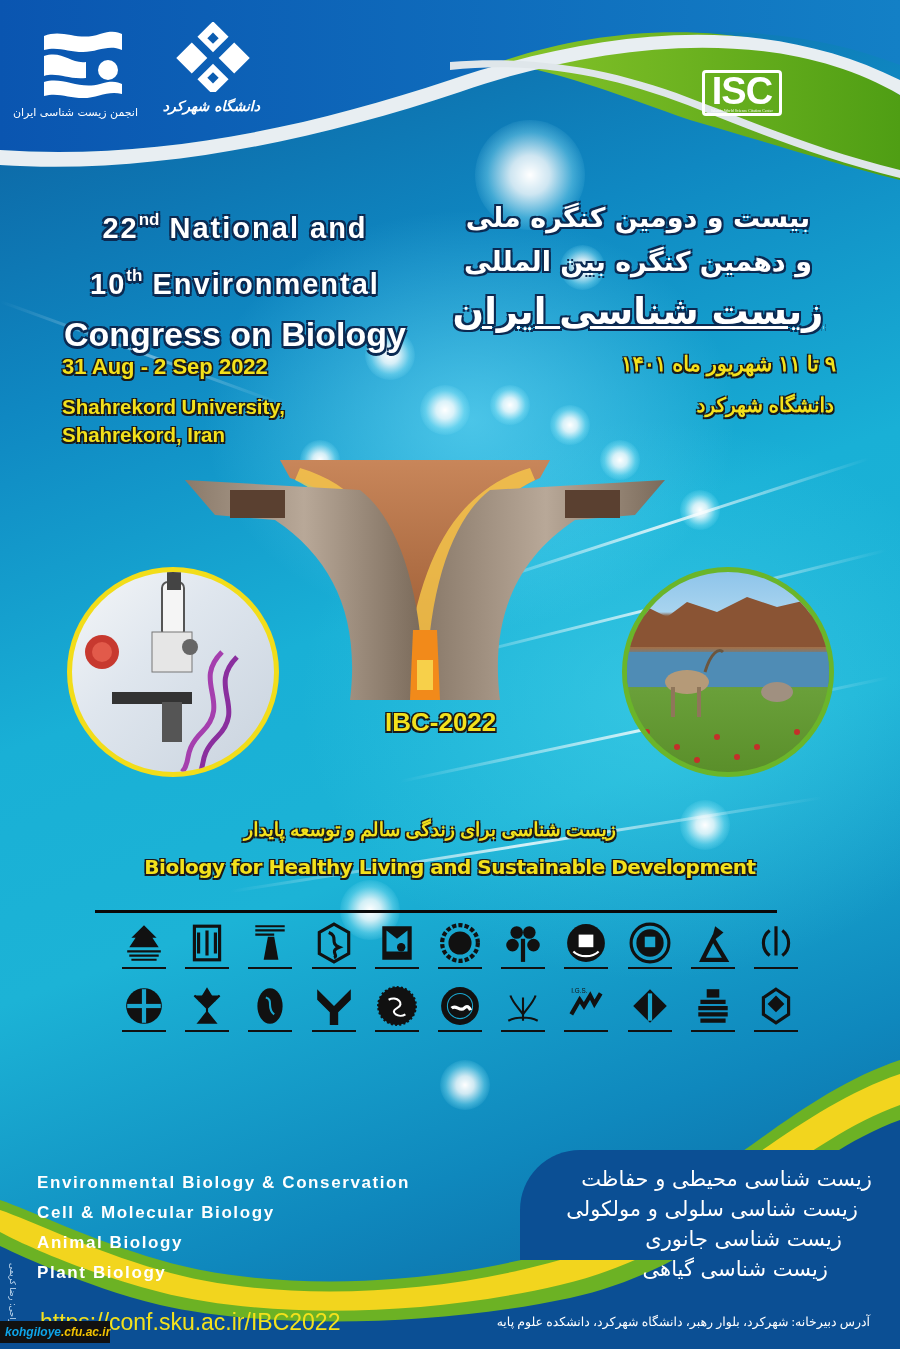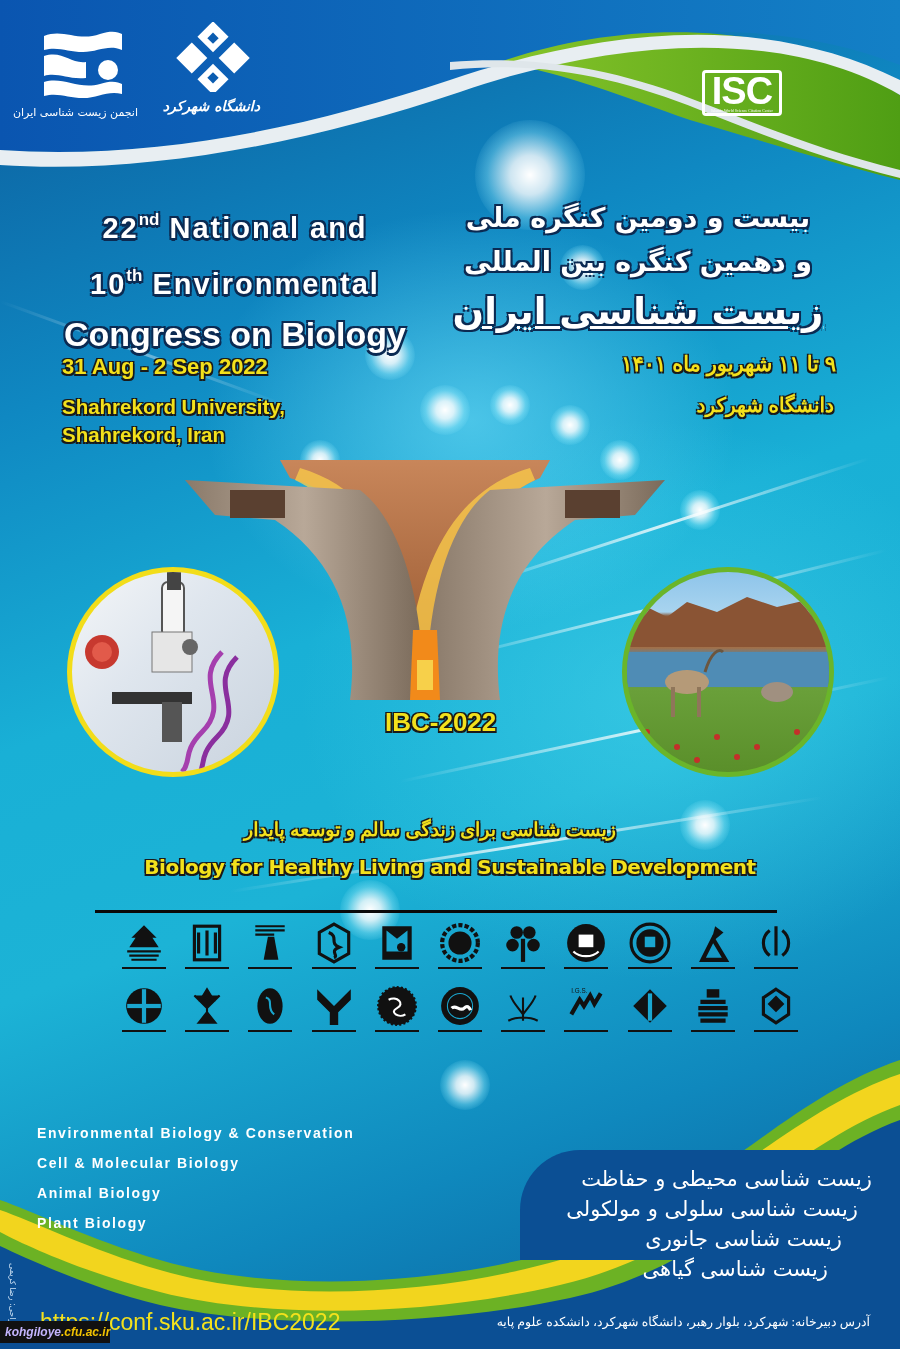--- a/index.html
+++ b/index.html
@@ -38,21 +38,21 @@
   .circle{position:absolute;border-radius:50%;overflow:hidden;box-sizing:border-box;}
   .ibc{position:absolute;left:385px;top:707px;font-size:26px;}
   .slogan-fa{position:absolute;left:0;width:860px;top:818px;text-align:center;font-size:19px;direction:rtl;}
   .slogan-en{position:absolute;left:0;width:900px;top:855px;text-align:center;font-size:20px;font-family:"DejaVu Sans",sans-serif;letter-spacing:-.5px;}
   .divider{position:absolute;left:95px;top:910px;width:682px;height:3px;background:#0a0a0a;}
   .logos-row{position:absolute;left:120px;width:680px;display:flex;justify-content:space-between;}
   .plogo{width:48px;height:58px;display:flex;flex-direction:column;align-items:center;}
   .plogo svg{width:42px;height:42px;}
   .plogo .cap{width:44px;height:6px;border-top:2px solid #111;margin-top:3px;}
   
-  .topics-en{position:absolute;left:37px;top:1118px;color:#fff;font-family:"Liberation Sans",sans-serif;font-weight:bold;font-size:14px;letter-spacing:1.6px;line-height:30px;}
+  .topics-en{position:absolute;left:37px;top:1168px;color:#fff;font-family:"Liberation Sans",sans-serif;font-weight:bold;font-size:17px;letter-spacing:1.6px;line-height:30px;}
   .topics-fa{position:absolute;right:28px;top:1164px;width:360px;color:#fff;direction:rtl;font-size:21px;line-height:30px;}
   .topics-fa div:nth-child(2){margin-right:14px;}
   .topics-fa div:nth-child(3){margin-right:30px;}
   .topics-fa div:nth-child(4){margin-right:44px;}
   .url{position:absolute;left:40px;top:1309px;font-family:"Liberation Sans",sans-serif;font-size:23px;color:#f3e11c;}
   .address{position:absolute;right:30px;top:1314px;color:#fff;direction:rtl;font-size:12.5px;white-space:nowrap;font-family:Liberation Serif, serif;}
   .designer{position:absolute;left:3px;top:1250px;width:14px;height:80px;color:#cfe3f5;font-size:8px;writing-mode:vertical-rl;direction:rtl;white-space:nowrap;}
   .watermark{position:absolute;left:0;top:1321px;width:110px;height:22px;background:#111;color:#fff;font-family:"Liberation Sans",sans-serif;font-weight:bold;font-style:italic;font-size:12px;line-height:22px;padding-left:5px;box-sizing:border-box;}
   .watermark span{color:#f2c200;}
 </style>
@@ -395,15 +395,15 @@
   <div class="topics-fa">
     <div>زیست شناسی محیطی و حفاظت</div>
     <div>زیست شناسی سلولی و مولکولی</div>
     <div>زیست شناسی جانوری</div>
     <div>زیست شناسی گیاهی</div>
   </div>
 
   <div class="url">https://conf.sku.ac.ir/IBC2022</div>
   <div class="address">آدرس دبیرخانه: شهرکرد، بلوار رهبر، دانشگاه شهرکرد، دانشکده علوم پایه</div>
   <div class="designer">طراحی: رضا کریمی</div>
-  <div class="watermark"><span style="color:#c4b5fd">kohgiloye</span><span>.cfu.ac.ir</span></div>
+  <div class="watermark"><span style="color:#0ea5e9">kohgiloye</span><span>.cfu.ac.ir</span></div>
 
 </div>
 
 </body></html>

